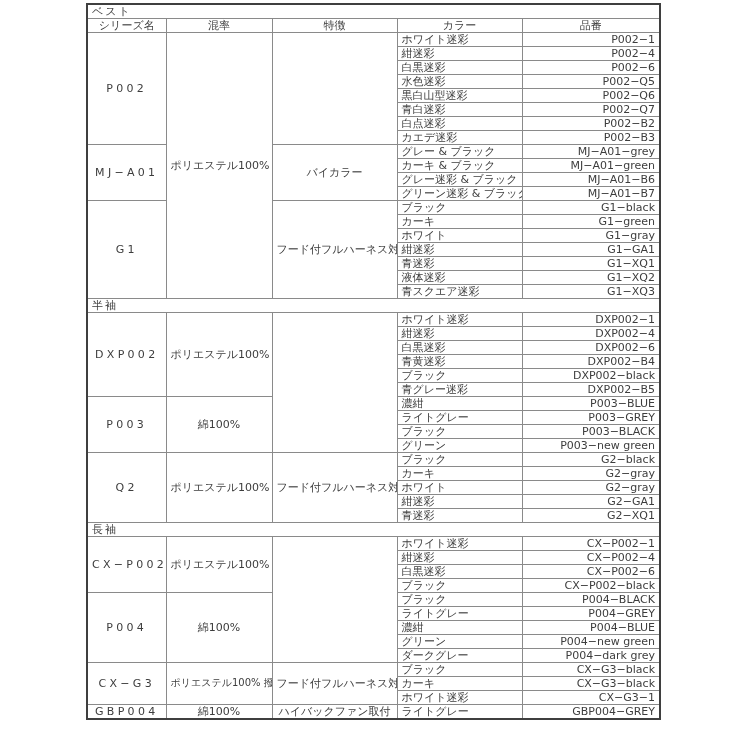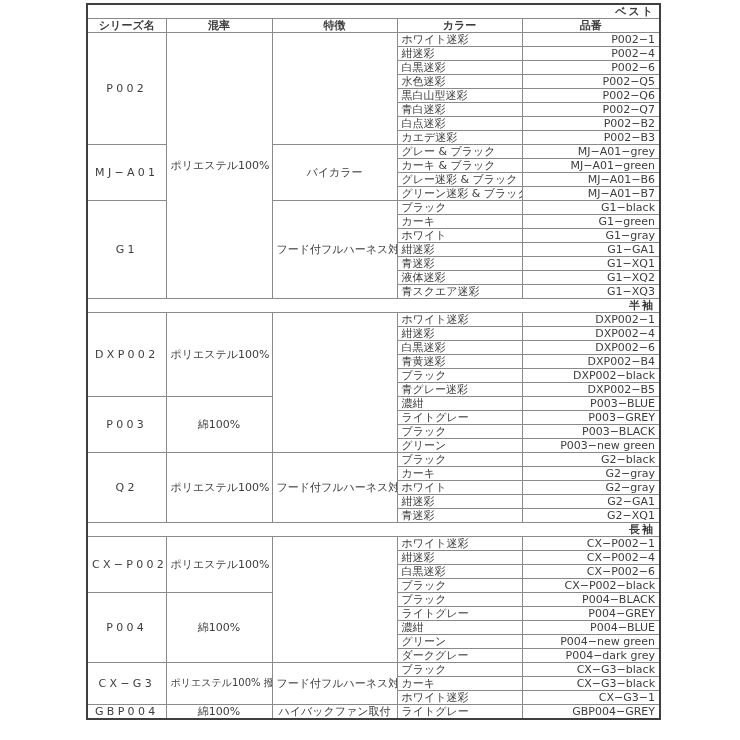--- a/index.html
+++ b/index.html
@@ -29,31 +29,31 @@
     line-height: 13px;
     padding: 0 4px;
     overflow: hidden;
     white-space: nowrap;
     background: #ffffff;
     vertical-align: middle;
   }
   td.band {
     background: #aa9a53;
     color: #fffef8;
-    text-align: right;
-    font-weight: bold;
+    text-align: left;
+    font-weight: normal;
     border-top: 2px solid #454545;
     border-bottom: 1px solid #454545;
     letter-spacing: 2px;
   }
   td.colhead {
     background: #ded4ac;
     color: #2e2e2e;
     text-align: center;
-    font-weight: bold;
+    font-weight: normal;
     border-bottom: 1px solid #555555;
   }
   td.series {
     text-align: center;
     letter-spacing: 0.30em;
     padding-right: 0;
   }
   td.blend {
     text-align: center;
     white-space: pre-line;

